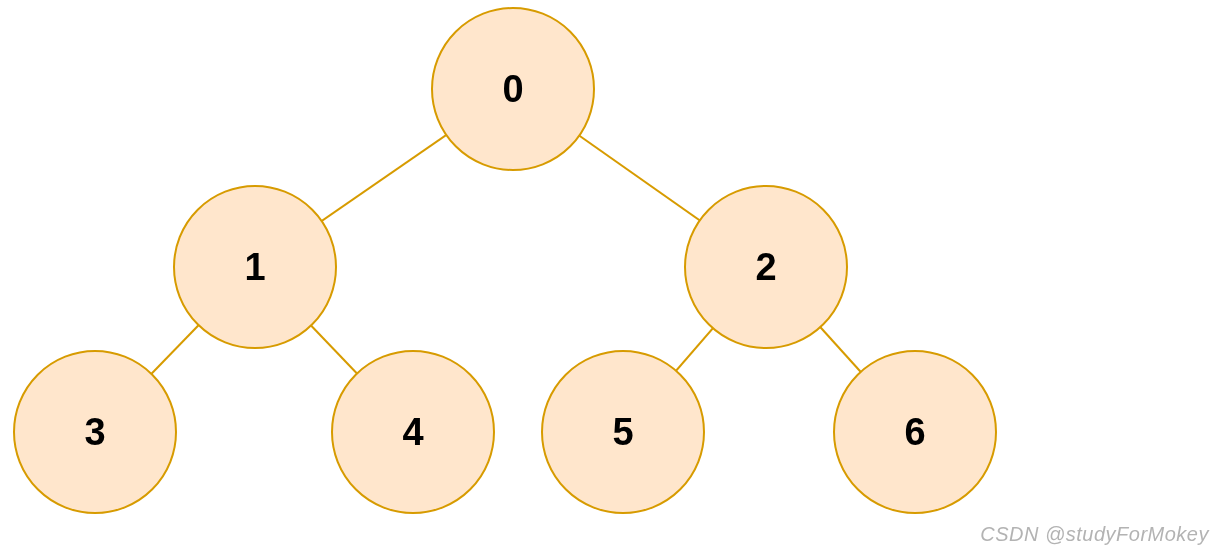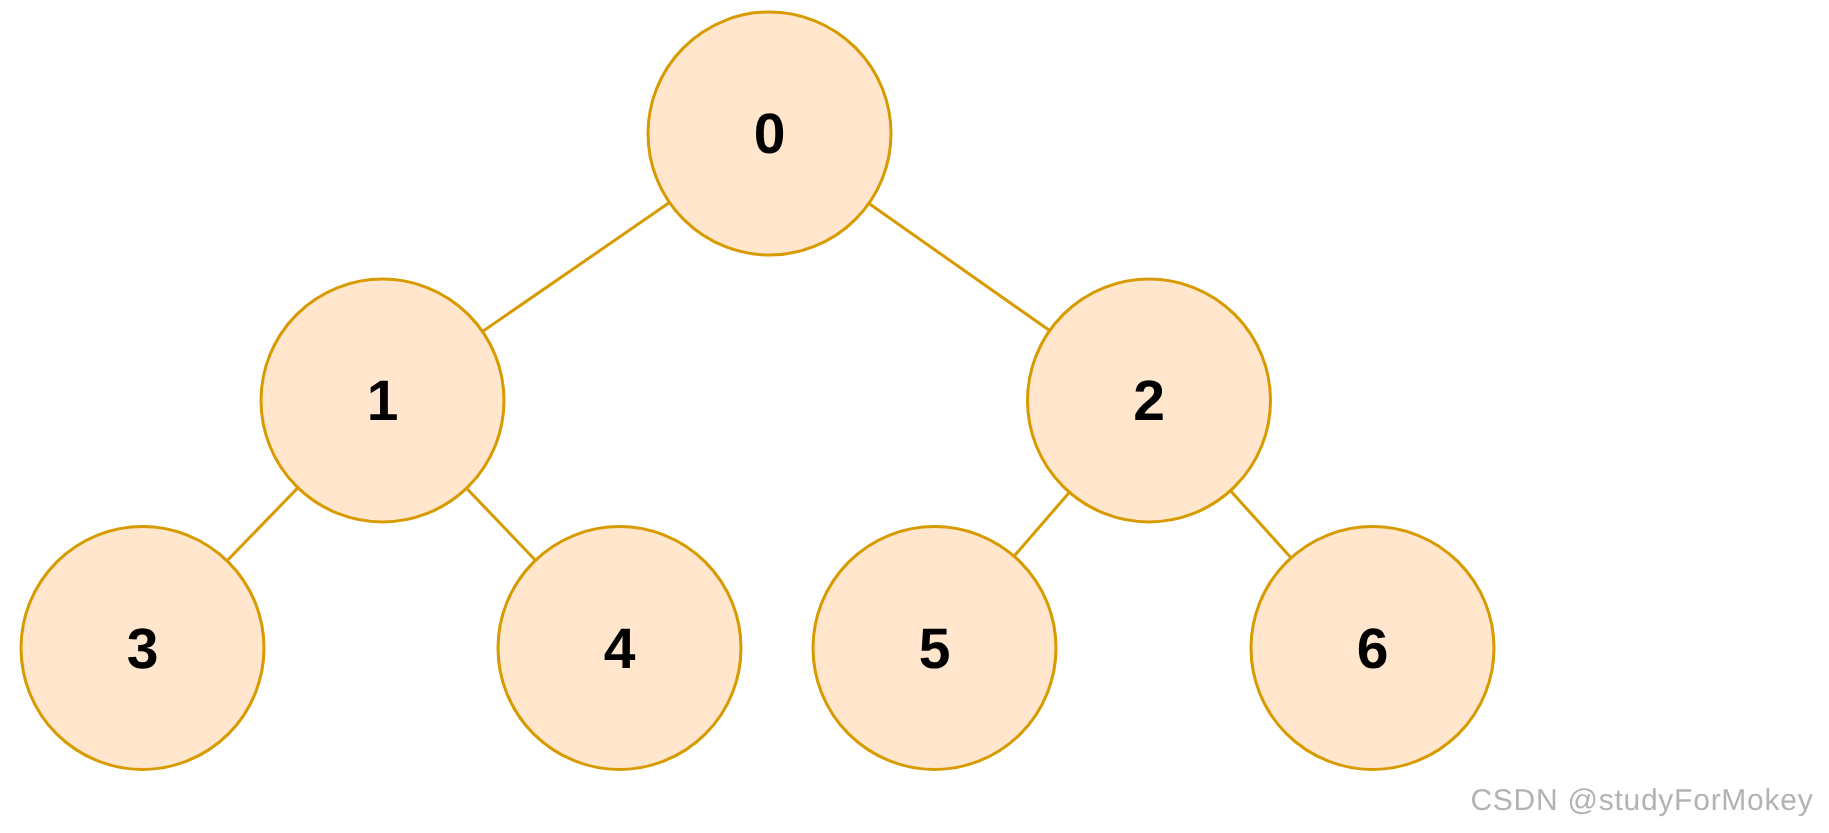--- a/index.html
+++ b/index.html
@@ -74,14 +74,14 @@
         <g>
           <circle cx="623" cy="432" r="81" fill="#ffe6cc" stroke="#d79b00" stroke-width="2"></circle>
           <text x="623" y="432" dy="0.35em" class="node-label" fill="#000000">5</text>
         </g>
         <g>
           <circle cx="915" cy="432" r="81" fill="#ffe6cc" stroke="#d79b00" stroke-width="2"></circle>
           <text x="915" y="432" dy="0.35em" class="node-label" fill="#000000">6</text>
         </g>
       </g>
   </svg>
-  <div class="watermark" style="color: rgb(179, 179, 179);">CSDN @studyForMokey</div>
+  <div class="watermark" style="color: rgb(179, 179, 179); font-style: italic;">CSDN @studyForMokey</div>
 </div>
 
 </body></html>

